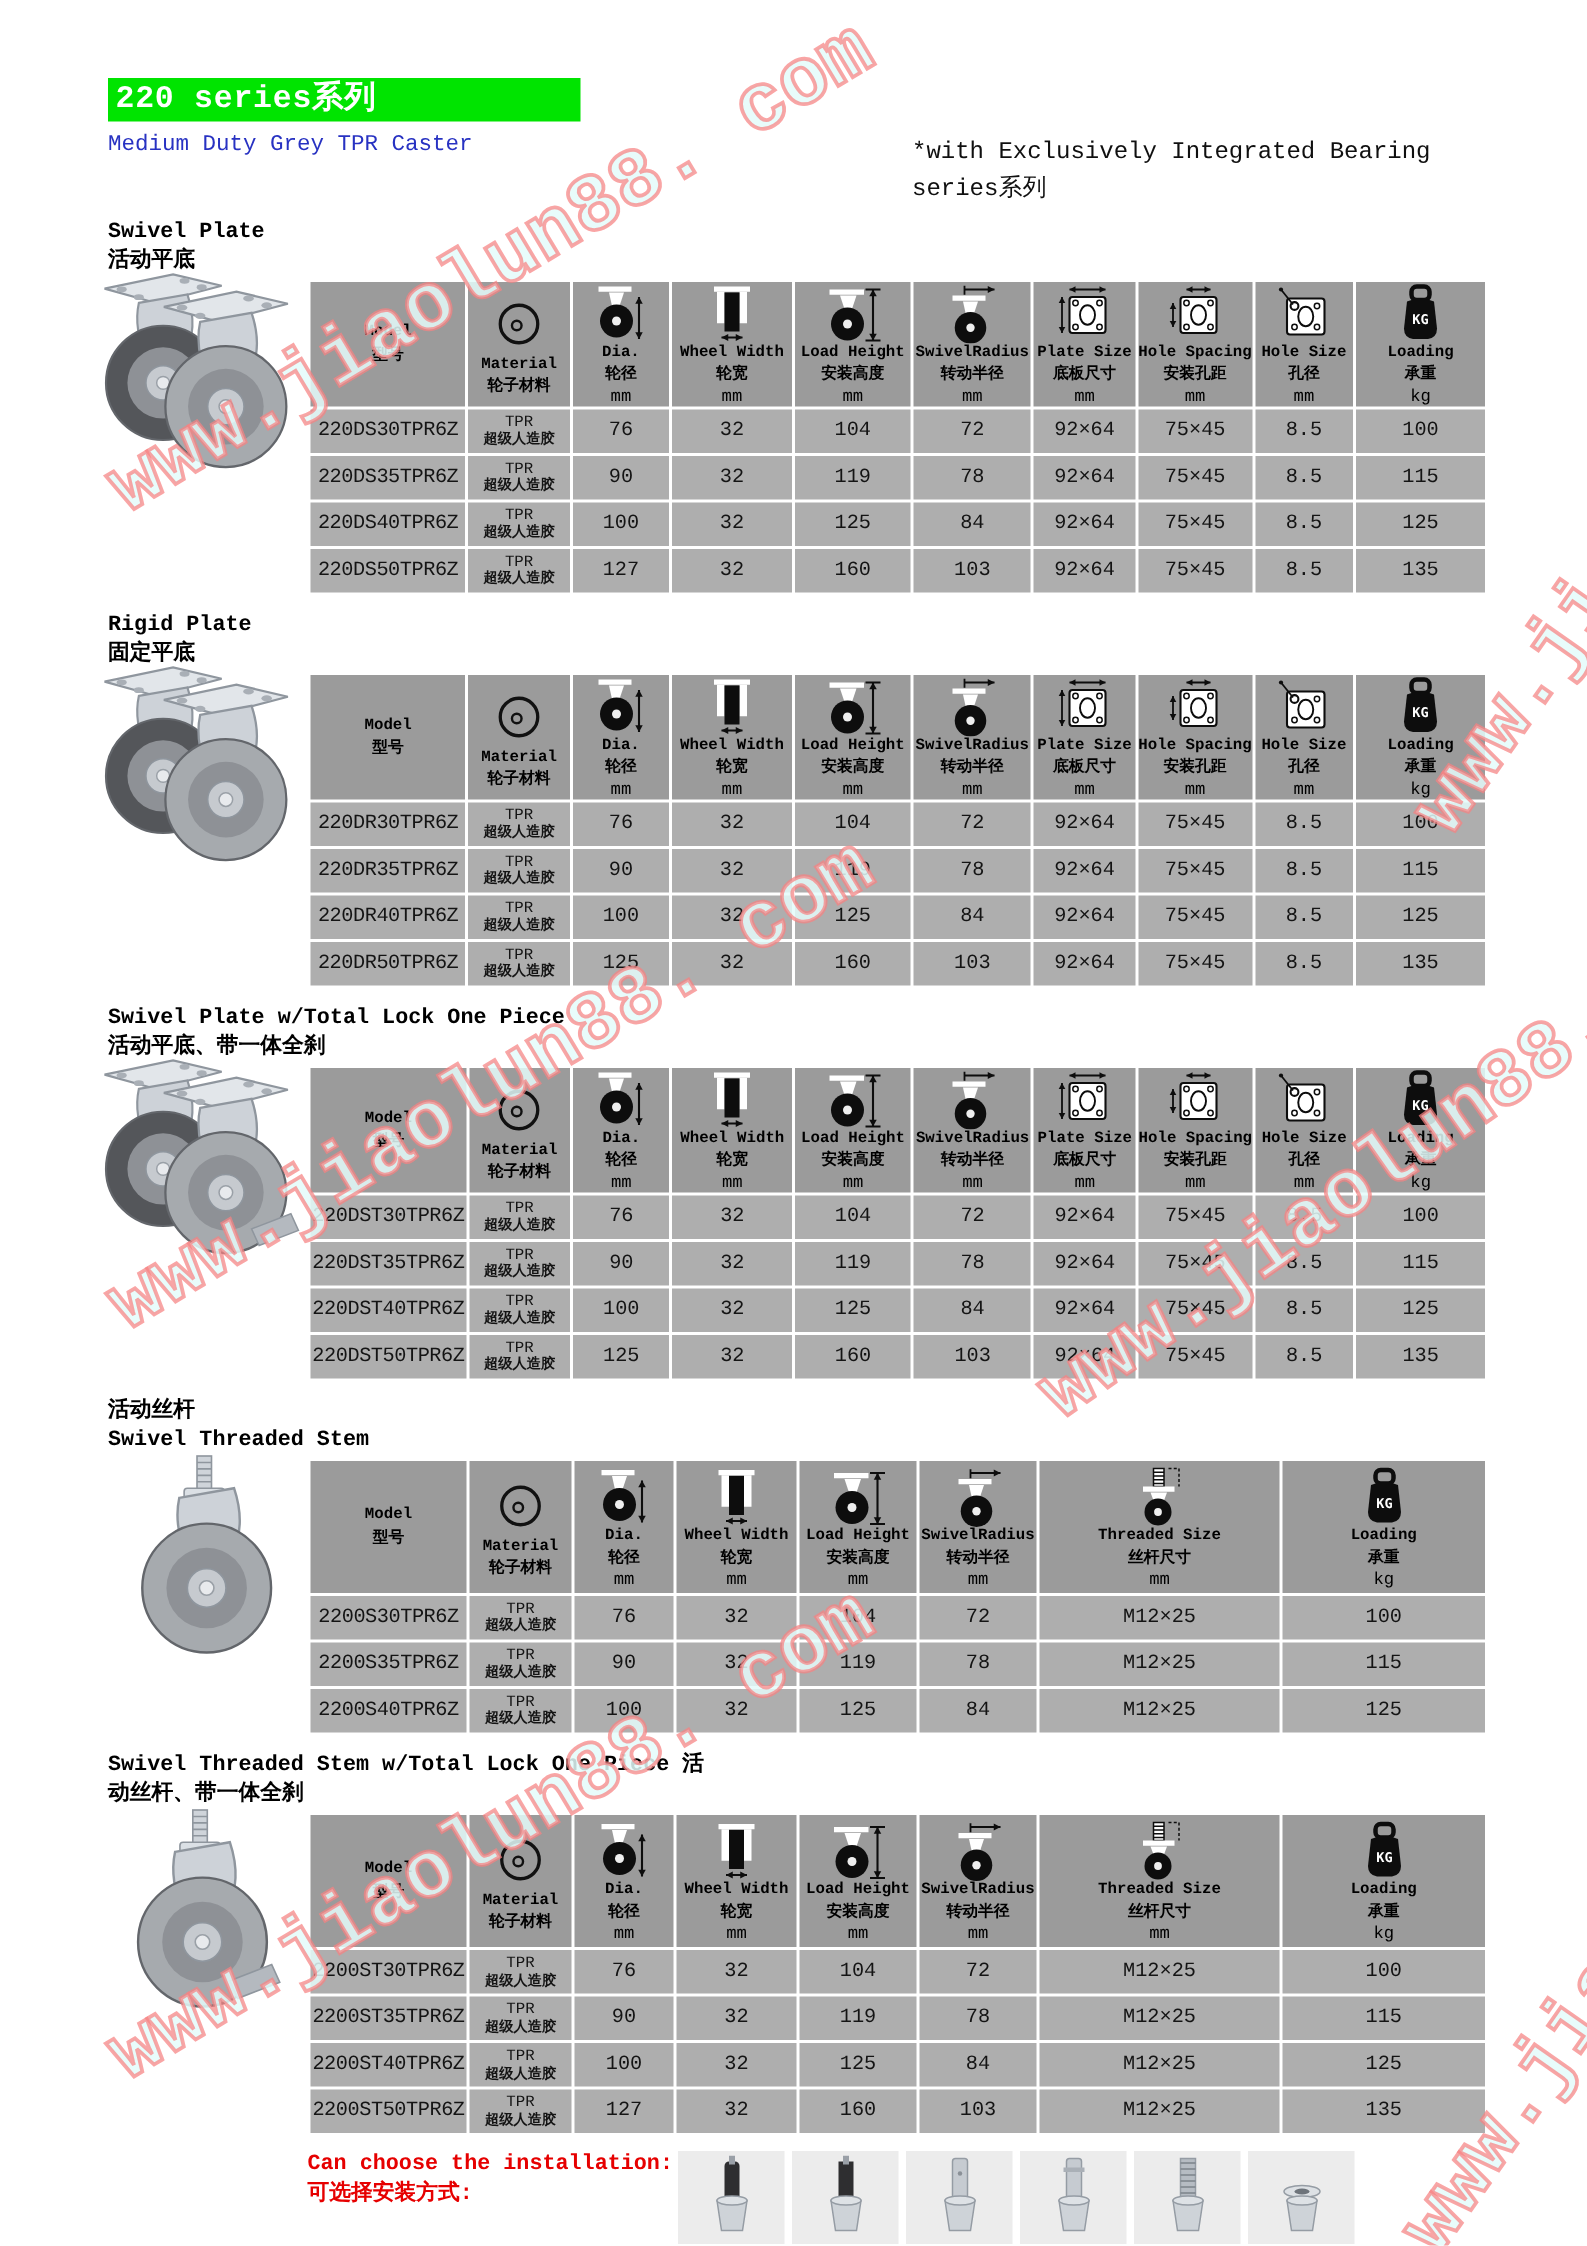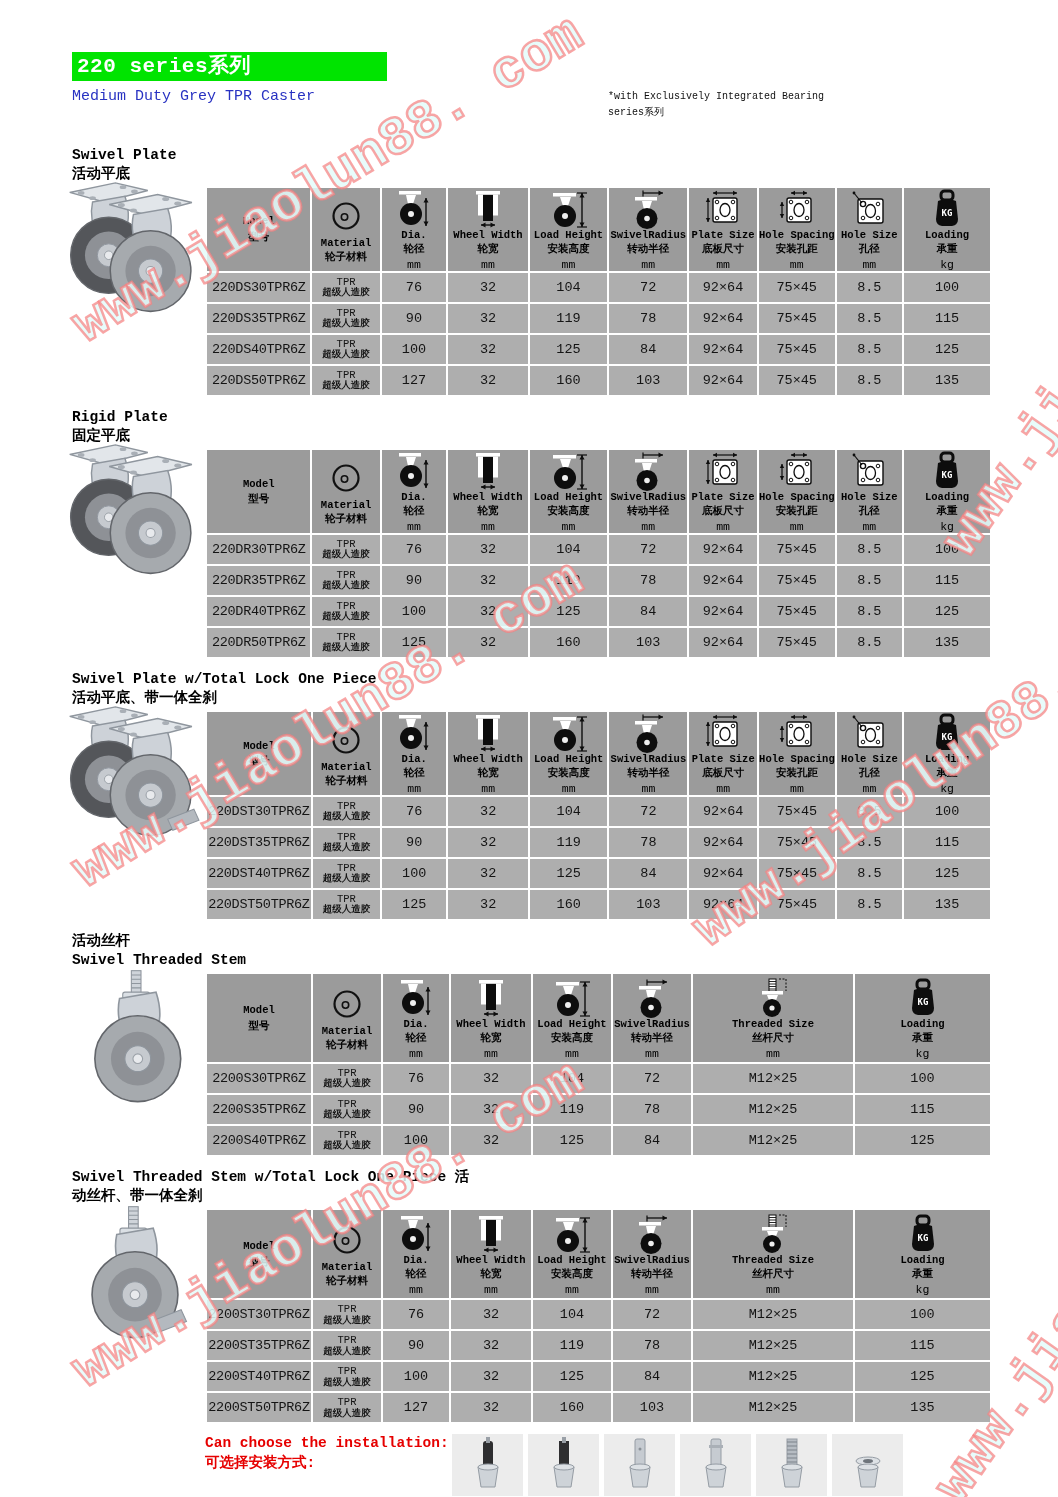--- a/index.html
+++ b/index.html
@@ -8,21 +8,21 @@
     font-family:"Liberation Mono","DejaVu Sans Mono",monospace;
     overflow:hidden;
   }
   .content{position:absolute;left:72px;top:52px;width:920px;}
   .series-banner{
     width:310px;height:29px;background:#00e400;color:#fff;
     font-size:21px;font-weight:bold;line-height:29px;padding-left:5px;letter-spacing:.5px;
   }
   .head-row{position:relative;margin-top:6px;height:48px;}
   .sub-en,.sub-zh{color:#2832c2;font-weight:normal;font-size:15px;line-height:1.35;}
-  .head-right{position:absolute;left:536px;top:2px;color:#101010;font-size:10px;line-height:1.55;}
+  .head-right{position:absolute;left:536px;top:2px;color:#101010;font-size:16px;line-height:1.55;}
   .section{position:relative;margin-top:11px;}
   .sec-title{font-weight:bold;font-size:14.5px;line-height:1.28;color:#000;max-width:565px;}
   .photo{position:absolute;left:-8px;top:28px;width:140px;height:180px;z-index:1;}
   .twrap{margin-left:133px;margin-top:3px;}
   table.ctable{border-collapse:separate;border-spacing:2px;table-layout:fixed;}
   table.ctable th,table.ctable td{padding:0;text-align:center;vertical-align:middle;overflow:hidden;}
   table.ctable th{background:#9b9b9b;height:82px;color:#000;}
   .sec-stem table.ctable th{height:88px;}
   .th-model{font-size:14px;font-weight:bold;line-height:1.4;font-family:Liberation Mono, monospace;}
   .hicon{display:block;height:40px;margin:1px auto 0;}

